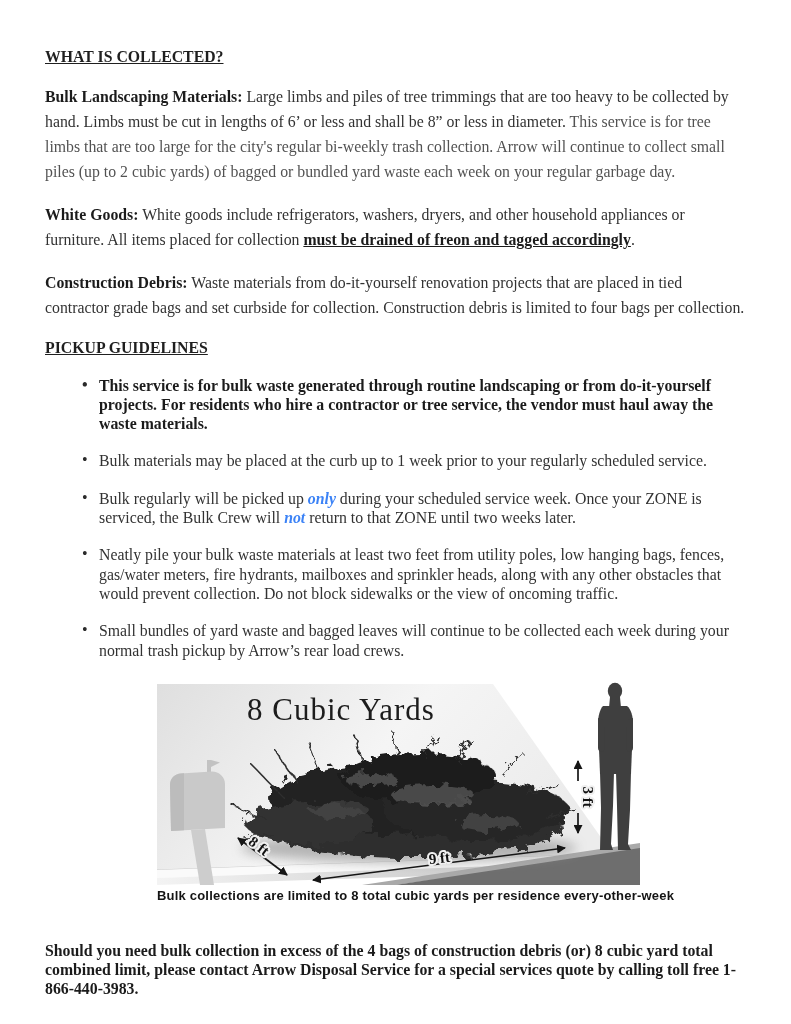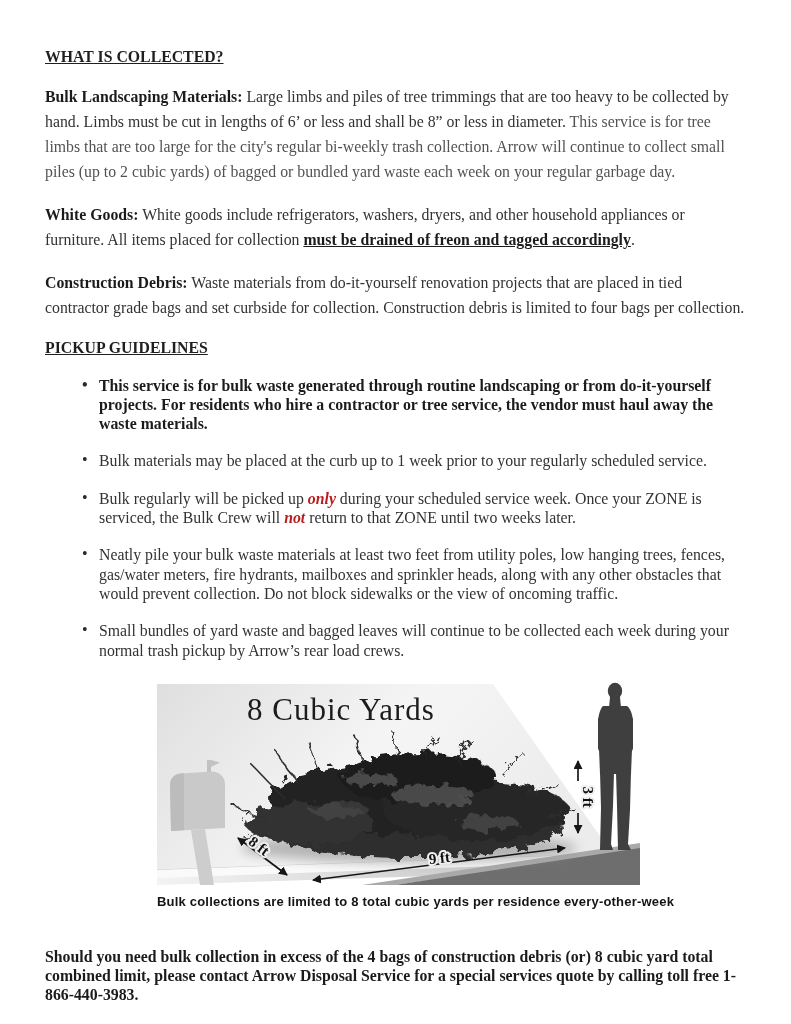--- a/index.html
+++ b/index.html
@@ -8,34 +8,34 @@
     font-family:"Liberation Serif",serif;color:#323232;
   }
   .page{box-sizing:border-box;width:791px;height:1008px;padding:47px 45px 0 45px;}
   .doc-h{
     font-size:15.8px;line-height:19.3px;font-weight:bold;color:#1f1f1f;
     text-decoration:underline;margin:0 0 18px 0;
   }
   p.body-p{font-size:15.8px;line-height:25px;margin:0 0 18px 0;text-align:left;}
   .b{font-weight:bold;color:#1b1b1b;}
   .u{text-decoration:underline;}
-  .bi{font-weight:bold;font-style:italic;color:#b91c1c;}
+  .bi{font-weight:bold;font-style:italic;color:#3b82f6;}
   .light{color:#525252;}
   ul.bullets{list-style:none;margin:6px;padding:0;}
   ul.bullets li{
     position:relative;padding-left:48px;margin:0 0 18px 0;
     font-size:15.8px;line-height:19.3px;
   }
   ul.bullets li::before{content:"\2022";position:absolute;left:31px;top:-1px;font-size:16px;color:#2a2a2a;}
   li.bold-item{font-weight:bold;color:#1b1b1b;}
   figure.pile-figure{margin:0 0 0 112px;width:483px;}
   figure.pile-figure svg{display:block;}
   figcaption.pile-caption{
     font-family:"Liberation Sans",sans-serif;font-weight:bold;font-size:13px;
-    letter-spacing:0.2px;color:#141414;text-align:center;margin-top:9px;white-space:nowrap;
+    letter-spacing:0.2px;color:#141414;text-align:center;margin-top:3px;white-space:nowrap;
   }
   p.closing{font-size:15.8px;line-height:19.3px;font-weight:bold;color:#1b1b1b;margin:38px 0 12px 0;}
   .fig-title{font-family:"Liberation Serif",serif;font-size:31px;fill:#1c1c1c;letter-spacing:1px;}
   .dim-label{font-family:"Liberation Serif",serif;font-size:15px;font-weight:bold;fill:#101010;
     paint-order:stroke;stroke:#efefef;stroke-width:4px;stroke-linejoin:round;}
 </style>
 </head>
 <body>
 
 <div class="page">
@@ -47,21 +47,21 @@
   <p class="body-p"><span class="b">White Goods:</span><span> White goods include refrigerators, washers, dryers, and other household appliances or furniture. All items placed for collection </span><span class="b u">must be drained of freon and tagged accordingly</span><span>.</span></p>
 
   <p class="body-p"><span class="b">Construction Debris:</span><span> Waste materials from do-it-yourself renovation projects that are placed in tied contractor grade bags and set curbside for collection. Construction debris is limited to four bags per collection.</span></p>
 
   <h2 class="doc-h">PICKUP GUIDELINES</h2>
 
   <ul class="bullets">
     <li class="bold-item">This service is for bulk waste generated through routine landscaping or from do-it-yourself projects.  For residents who hire a contractor or tree service, the vendor must haul away the waste materials.</li>
     <li>Bulk materials may be placed at the curb up to 1 week prior to your regularly scheduled service.</li>
     <li><span>Bulk regularly will be picked up </span><span class="bi">only</span><span> during your scheduled service week. Once your ZONE is serviced, the Bulk Crew will </span><span class="bi">not</span><span> return to that ZONE until two weeks later.</span></li>
-    <li>Neatly pile your bulk waste materials at least two feet from utility poles, low hanging trees, fences, gas/water meters, fire hydrants, mailboxes and sprinkler heads, along with any other obstacles that would prevent collection. Do not block sidewalks or the view of oncoming traffic.</li>
+    <li>Neatly pile your bulk waste materials at least two feet from utility poles, low hanging bags, fences, gas/water meters, fire hydrants, mailboxes and sprinkler heads, along with any other obstacles that would prevent collection. Do not block sidewalks or the view of oncoming traffic.</li>
     <li>Small bundles of yard waste and bagged leaves will continue to be collected each week during your normal trash pickup by Arrow’s rear load crews.</li>
   </ul>
 
   <figure class="pile-figure">
     <svg width="483" height="207" viewBox="0 0 483 207" role="img">
       <defs>
         <linearGradient id="gLawn" x1="0" y1="0" x2="1" y2="0.35">
           <stop offset="0" stop-color="#dfdfdf"></stop>
           <stop offset="0.55" stop-color="#f5f5f5"></stop>
           <stop offset="1" stop-color="#ececec"></stop>

